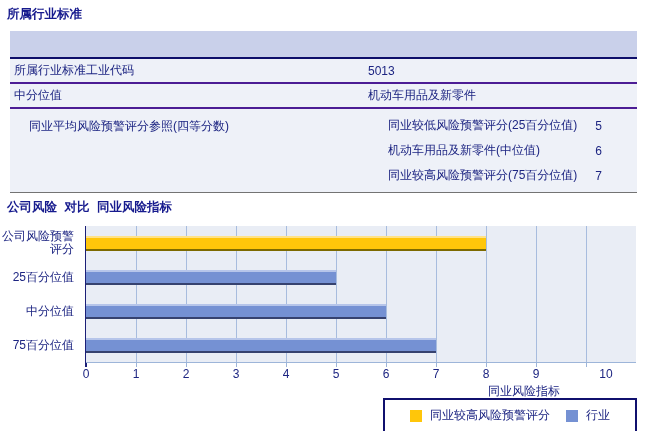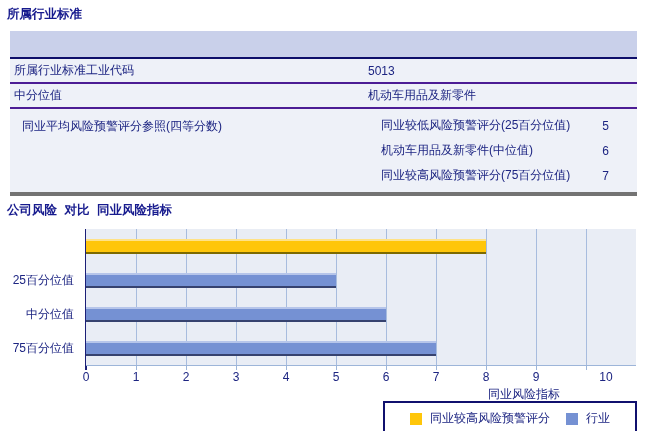--- a/index.html
+++ b/index.html
@@ -11,21 +11,21 @@
   .section-title{
     font-weight:bold;font-size:12.5px;color:#171b8e;margin:8px 0 0 7px;line-height:15px;font-family:Liberation Mono, monospace;
   }
   
   .itable{margin:8px 0 0 10px;width:627px;}
   .thead{height:26px;background:#c9d0ea;border-bottom:2px solid #0e0e6a;}
   .trow{display:flex;align-items:center;height:23px;background:#eef1f8;
         border-bottom:2px solid #4c1d95;}
   .tlabel{width:354px;padding-left:4px;flex:none;}
   .tvalue{flex:1;}
-  .tgroup{display:flex;background:#eef1f8;border-bottom:4px solid #737373;padding:4px 8px;}
+  .tgroup{display:flex;background:#eef1f8;border-bottom:1px solid #737373;padding:4px 15px;}
   .tgroup .glabel{width:354px;padding-left:4px;flex:none;padding-top:5px;}
   .gitems{flex:1;}
   .gitem{display:flex;align-items:center;height:25px;padding-left:5px;}
   .gitem .gval{margin-left:auto;padding-right:20px;}
   
   .chart-area{position:relative;margin-top:10px;height:212px;width:655px;}
   .plot{position:absolute;left:86px;top:0;width:550px;height:136px;background:#e9edf5;}
   .gridline{position:absolute;top:0;width:1px;height:136px;background:#a7bcde;}
   .x-axis{position:absolute;left:0;top:136px;width:550px;height:1px;background:#9db5d9;}
   .y-axis{position:absolute;left:-1px;top:0;width:1px;height:141px;background:#1b1f77;}
@@ -79,20 +79,21 @@
         <span class="gval">7</span>
       </div>
     </div>
   </div>
 </div>
 
 <div class="section-title" style="">公司风险 对比 同业风险指标</div>
 
 <div class="chart-area">
   <div class="cat-labels">
+      <div class="cat-label" style="top: 0px;">公司风险预警评分</div>
       <div class="cat-label" style="top: 34px;">25百分位值</div>
       <div class="cat-label" style="top: 68px;">中分位值</div>
       <div class="cat-label" style="top: 102px;">75百分位值</div>
     </div>
   <div class="plot">
     <div class="x-axis"></div>
     <div class="y-axis"></div>
   <div class="tick-mark" style="left: 0px; background: rgb(27, 31, 119);"></div>
       <div class="gridline" style="left: 50px;"></div>
       <div class="tick-mark" style="left: 50px;"></div>

